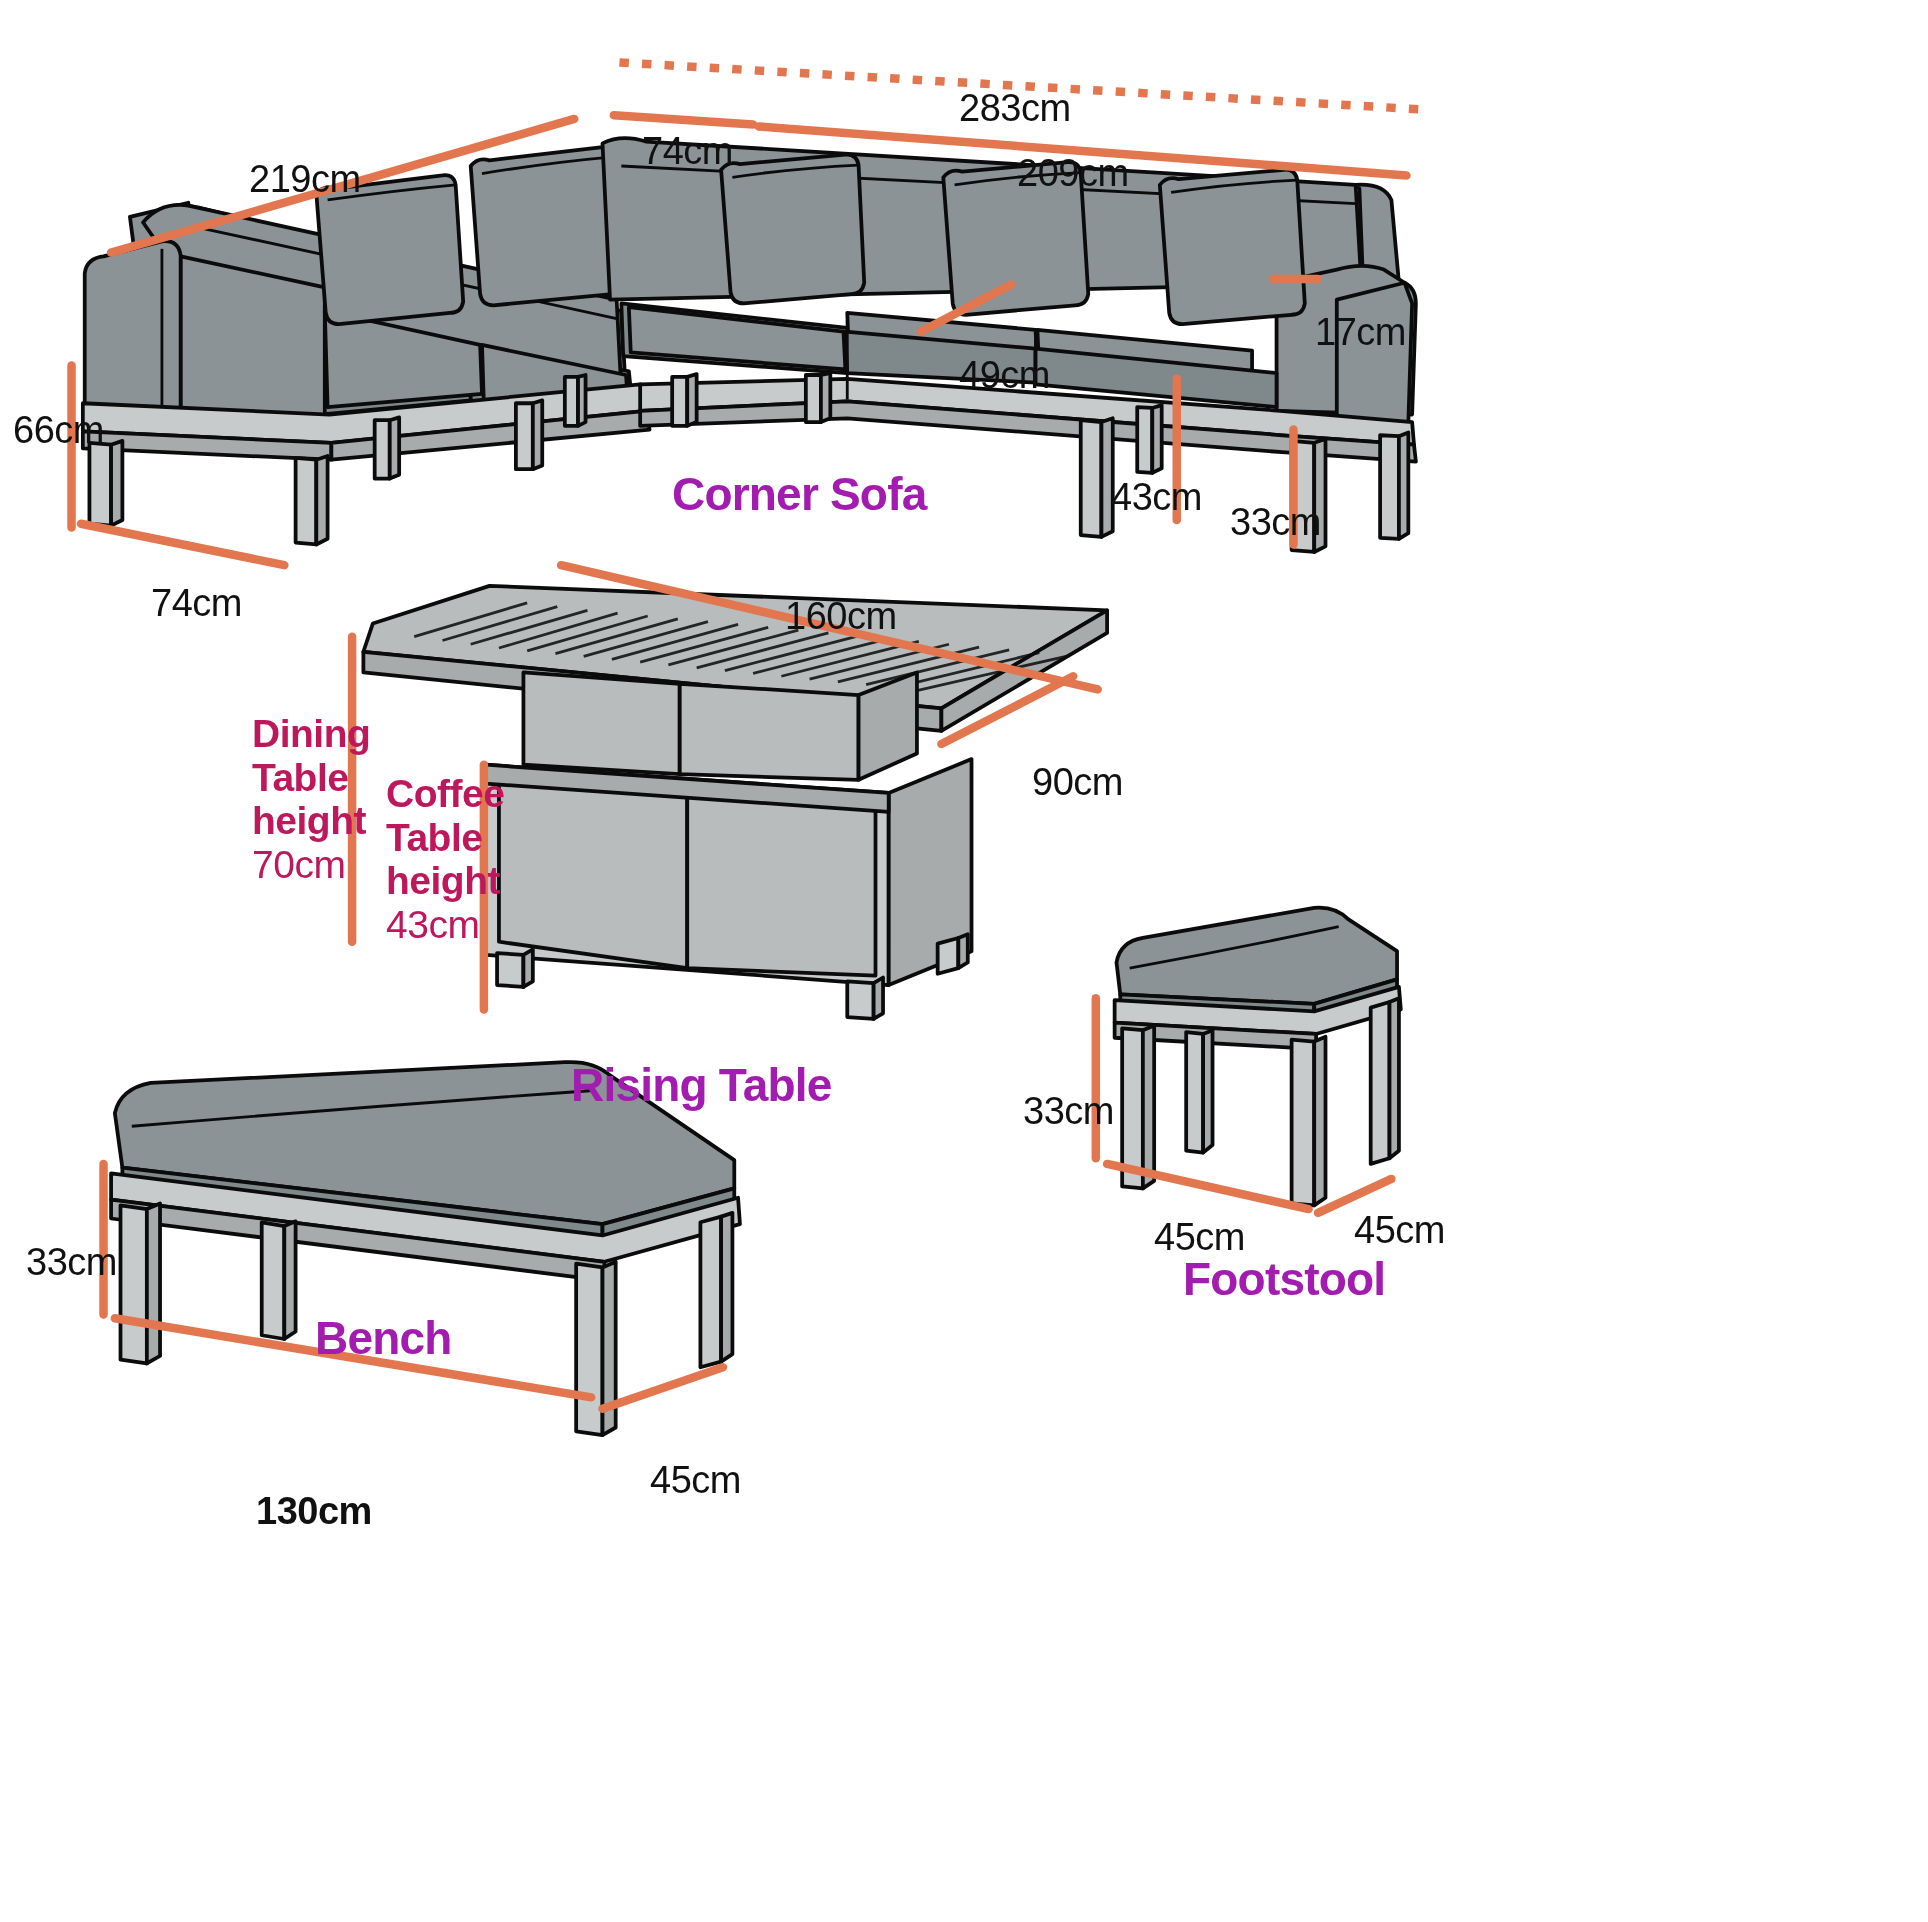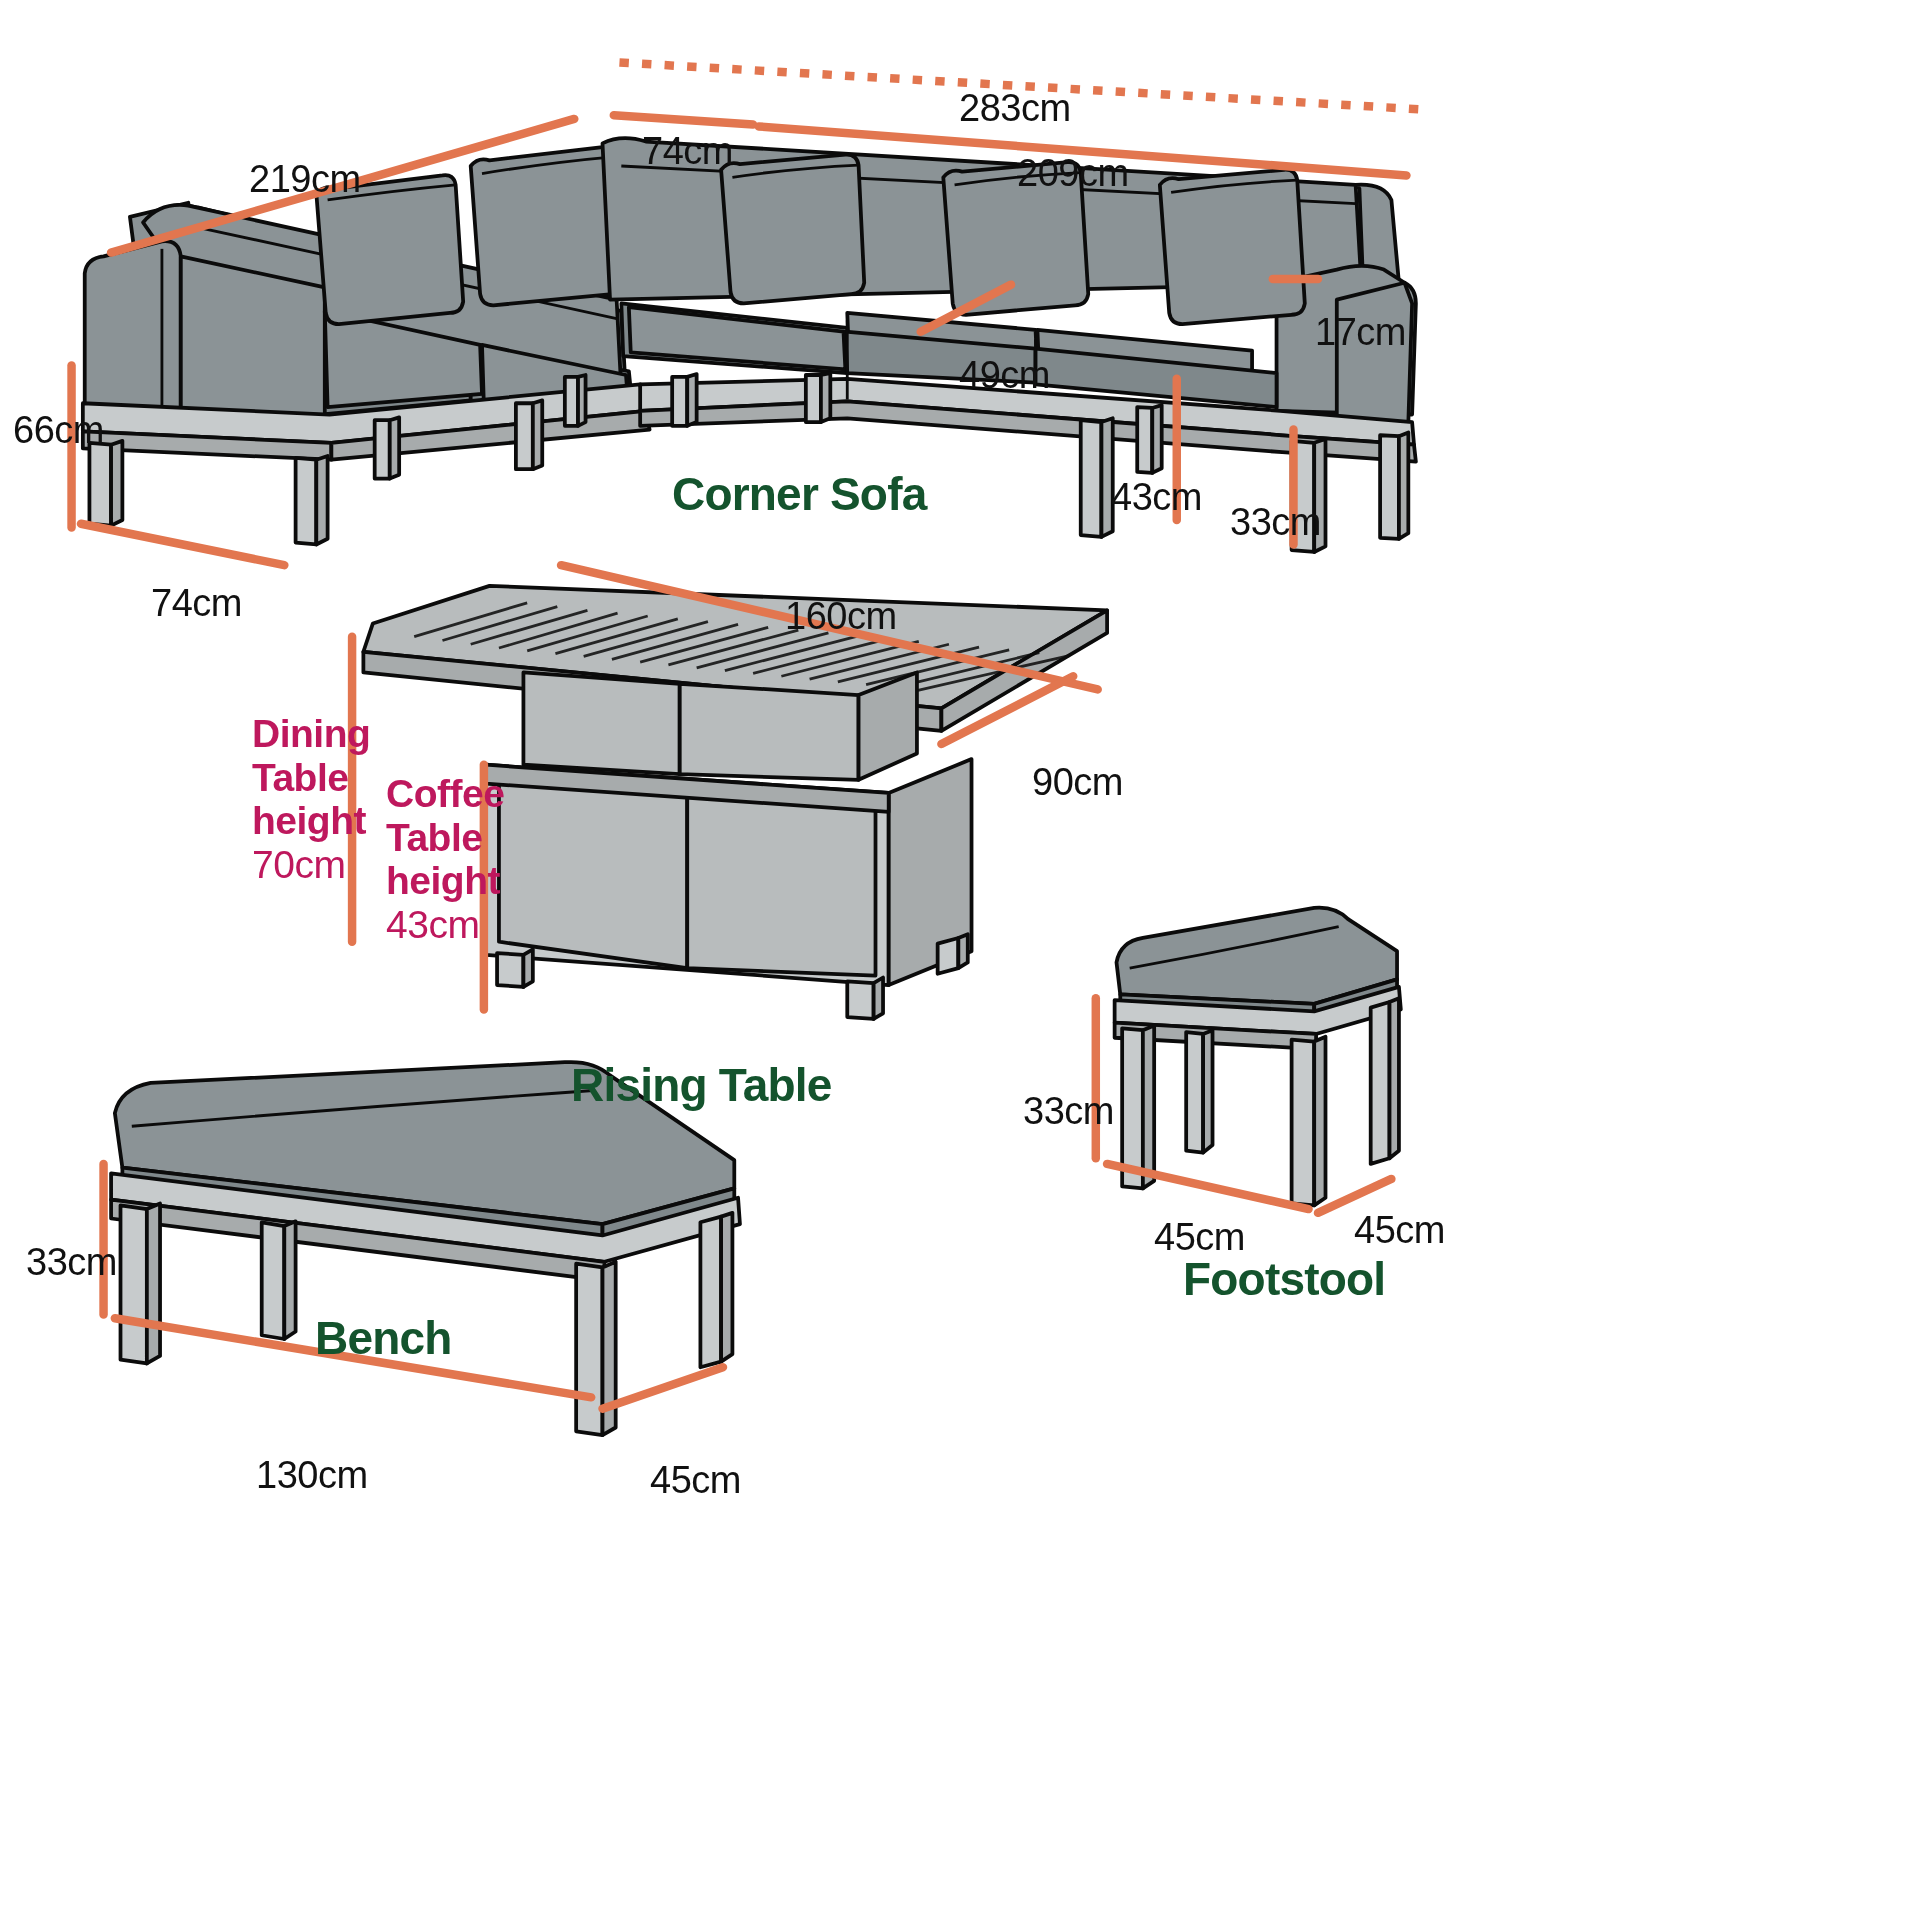--- a/index.html
+++ b/index.html
@@ -36,21 +36,21 @@
     margin-top: 48px;
   }
   .dim {
     font-size: 38px;
     letter-spacing: -0.5px;
   }
   .title {
     font-weight: 700;
     font-size: 46px;
     letter-spacing: -0.8px;
-    color: #14532d;
+    color: #a21caf;
   }
   .stack {
     position: absolute;
     text-align: center;
     white-space: nowrap;
     color: #be185d;
     line-height: 1.12;
   }
   .stack b {
     display: block;
@@ -381,21 +381,21 @@
     <b>Coffee</b>
     <b>Table</b>
     <b>height</b>
     <span>43cm</span>
   </div>
 
   <div class="lbl title" style="left:571px; top:1013px;">Rising Table</div>
 
   <div class="lbl dim" style="left:26px; top:1194px;">33cm</div>
 
-  <div class="lbl dim" style="left:256px; top:1407px;">130cm</div>
+  <div class="lbl dim" style="left:256px; top:1443px;font-weight:bold;">130cm</div>
 
   <div class="lbl dim" style="left:650px; top:1412px;">45cm</div>
 
   <div class="lbl title" style="left:315px; top:1266px;">Bench</div>
 
   <div class="lbl dim" style="left:1023px; top:1043px;">33cm</div>
 
   <div class="lbl dim" style="left:1154px; top:1169px;">45cm</div>
 
   <div class="lbl dim" style="left:1354px; top:1162px;">45cm</div>

